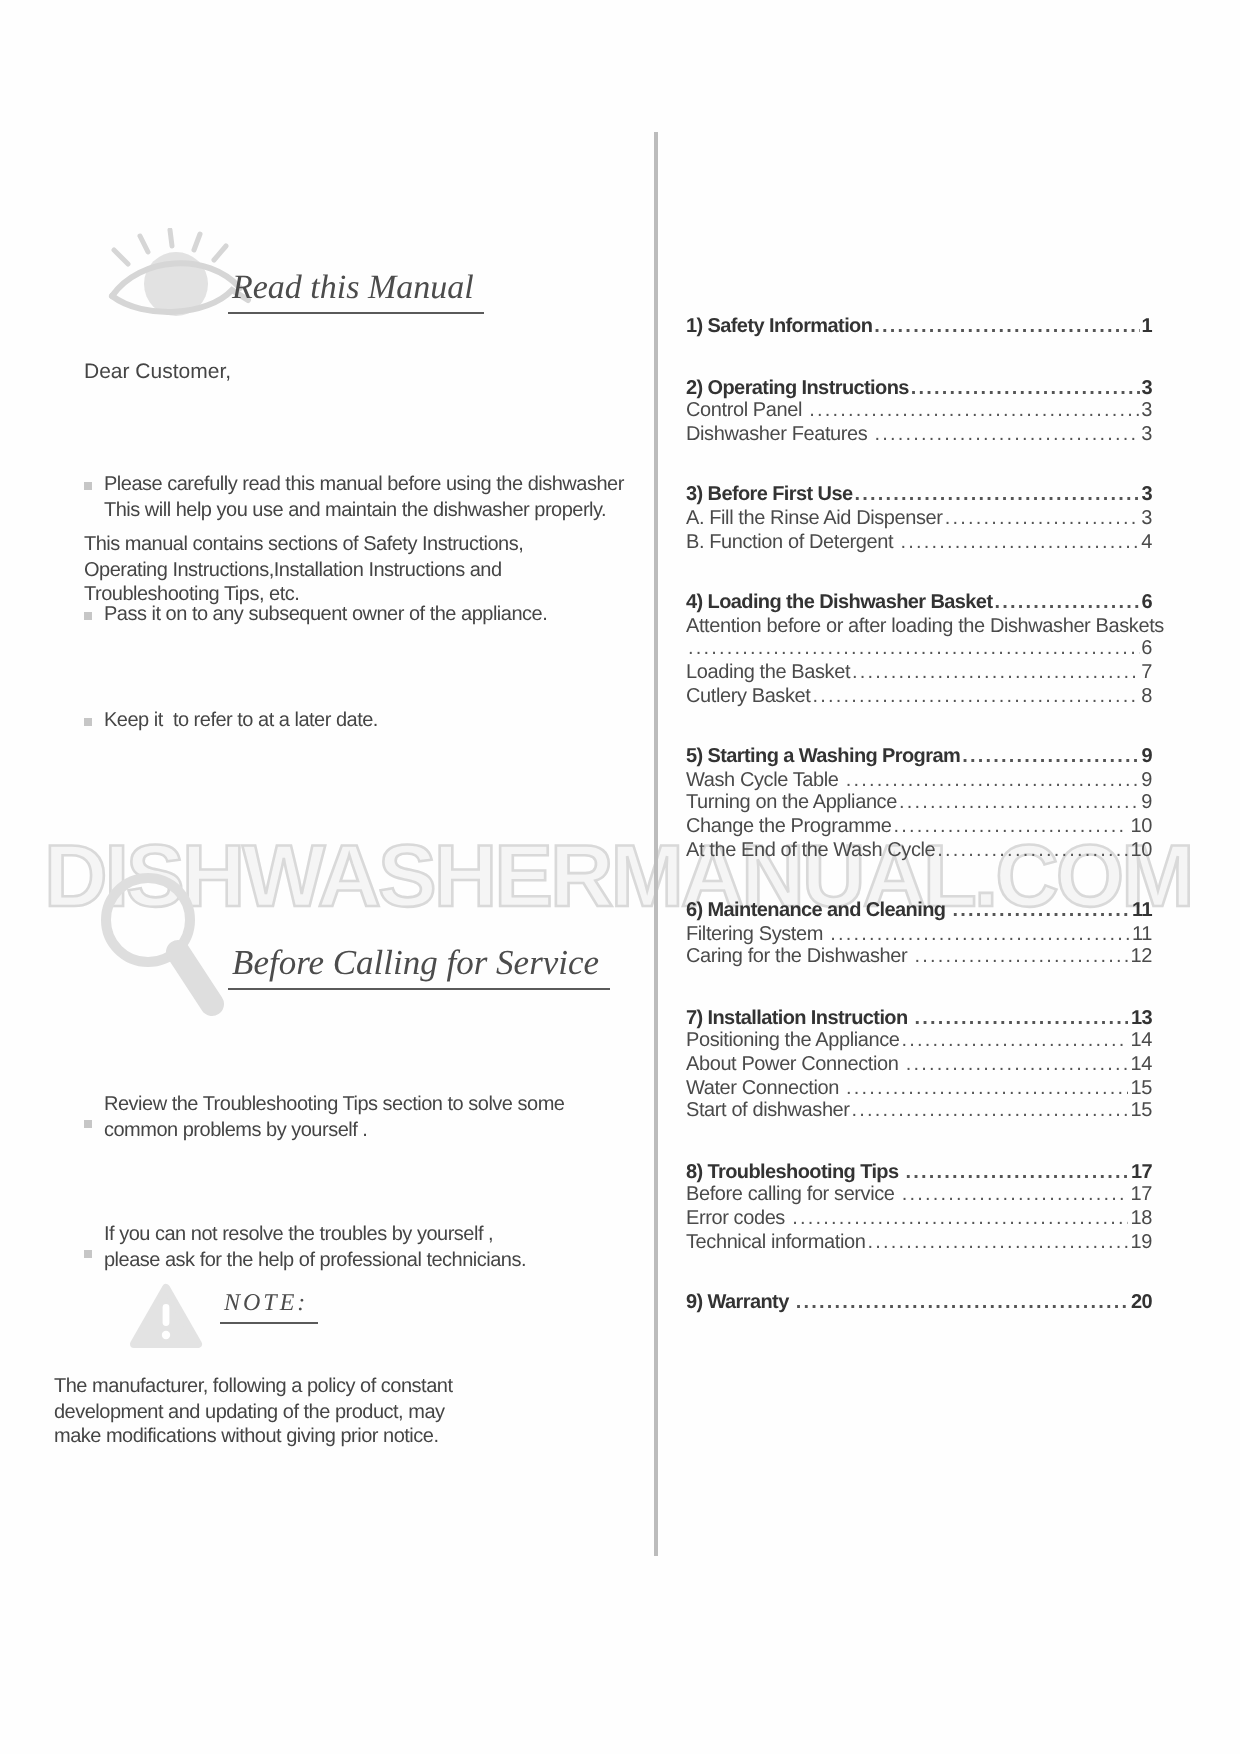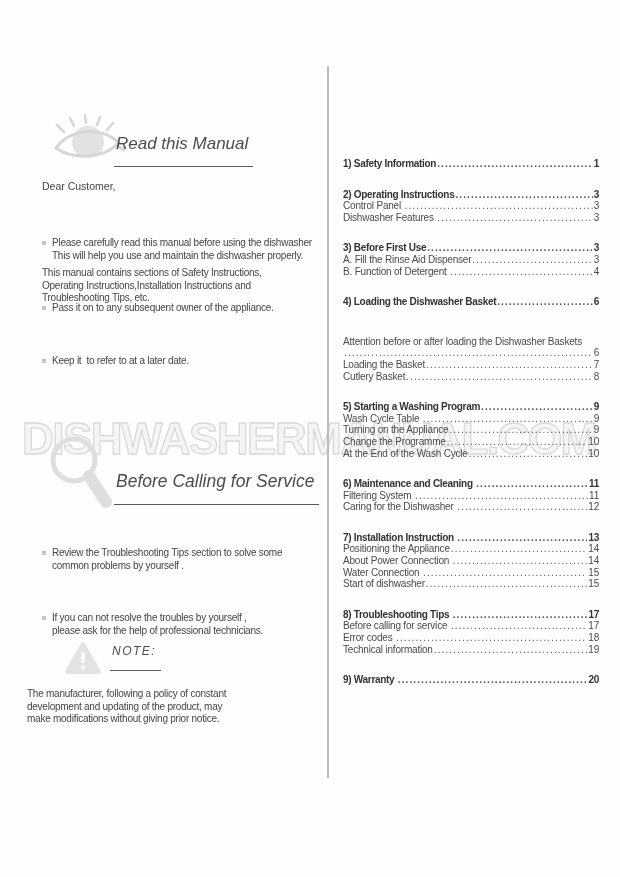--- a/index.html
+++ b/index.html
@@ -14,45 +14,45 @@
     color:#f5f5f5;-webkit-text-stroke:1.3px #d9d9d9;z-index:1;
   }
   .icon-svg{position:absolute;z-index:1;}
   .eye{left:50px;top:114px;}
   .magnifier{left:46px;top:430px;z-index:1;}
   .triangle{left:64px;top:641px;}
   
   .divider{position:absolute;left:327px;top:66px;width:2px;height:712px;background:#bcbcbc;z-index:2;}
   
   .title{position:absolute;font-style:italic;color:#4c4c4c;z-index:3;}
-  .title span{display:inline-block;border-bottom:1.6px solid #5a5a5a;padding:0 5px 12px 2px;}
+  .title span{display:inline-block;border-bottom:1.6px solid #5a5a5a;padding:0 5px 2px 2px;font-family:Liberation Serif, serif;}
   .read-title{left:114px;top:134px;font-size:17px;}
   .service-title{left:114px;top:471px;font-size:17.5px;}
   .note-title{left:110px;top:644px;font-size:12px;letter-spacing:1.5px;}
   
   .greeting{position:absolute;left:42px;top:180px;font-size:10.5px;z-index:3;}
   .bullets{position:absolute;width:290px;z-index:3;}
   .read-bullets{left:42px;top:197px;}
   .service-bullets{left:42px;top:507px;}
   .bullet{display:flex;margin-bottom:8px;margin-top:40px;}
-  .service-bullets .bullet{margin-bottom:17px;}
+  .service-bullets .bullet{margin-bottom:17px;align-items:center;}
   .bullet .marker{width:4px;height:4px;background:#c6c6c6;margin:4px 6px 0 0;flex:none;}
   .btext,.paragraph{font-size:10px;line-height:12.6px;letter-spacing:-0.25px;white-space:pre-wrap;}
   .paragraph{position:absolute;z-index:3;}
   .intro{left:42px;top:267px;width:290px;}
   .note-text{left:27px;top:688px;width:290px;}
   
   .toc{position:absolute;left:343px;top:158px;width:256px;font-size:10px;
        color:#4a4a4a;letter-spacing:-0.2px;z-index:3;}
   .toc-section{margin-bottom:19px;}
-  .toc-row{display:flex;align-items:baseline;line-height:11.6px;}
+  .toc-row{display:flex;align-items:baseline;line-height:11.6px;margin-right:23px;}
   .toc-row.bold{font-weight:bold;color:#333;letter-spacing:-0.3px;}
   .toc-row.full{margin-right:0;}
   .toc-label{white-space:pre;}
-  .full .toc-label{white-space:pre-wrap;margin-top:28px;}
+  .full .toc-label{white-space:pre-wrap;}
   .toc-leader{flex:1;overflow:hidden;white-space:nowrap;min-width:6px;margin:0 1px;}
   .toc-leader::after{
     content:"................................................................................................";
     letter-spacing:1.1px;color:#555;
   }
 </style>
 </head>
 <body>
 
 <div class="page">

